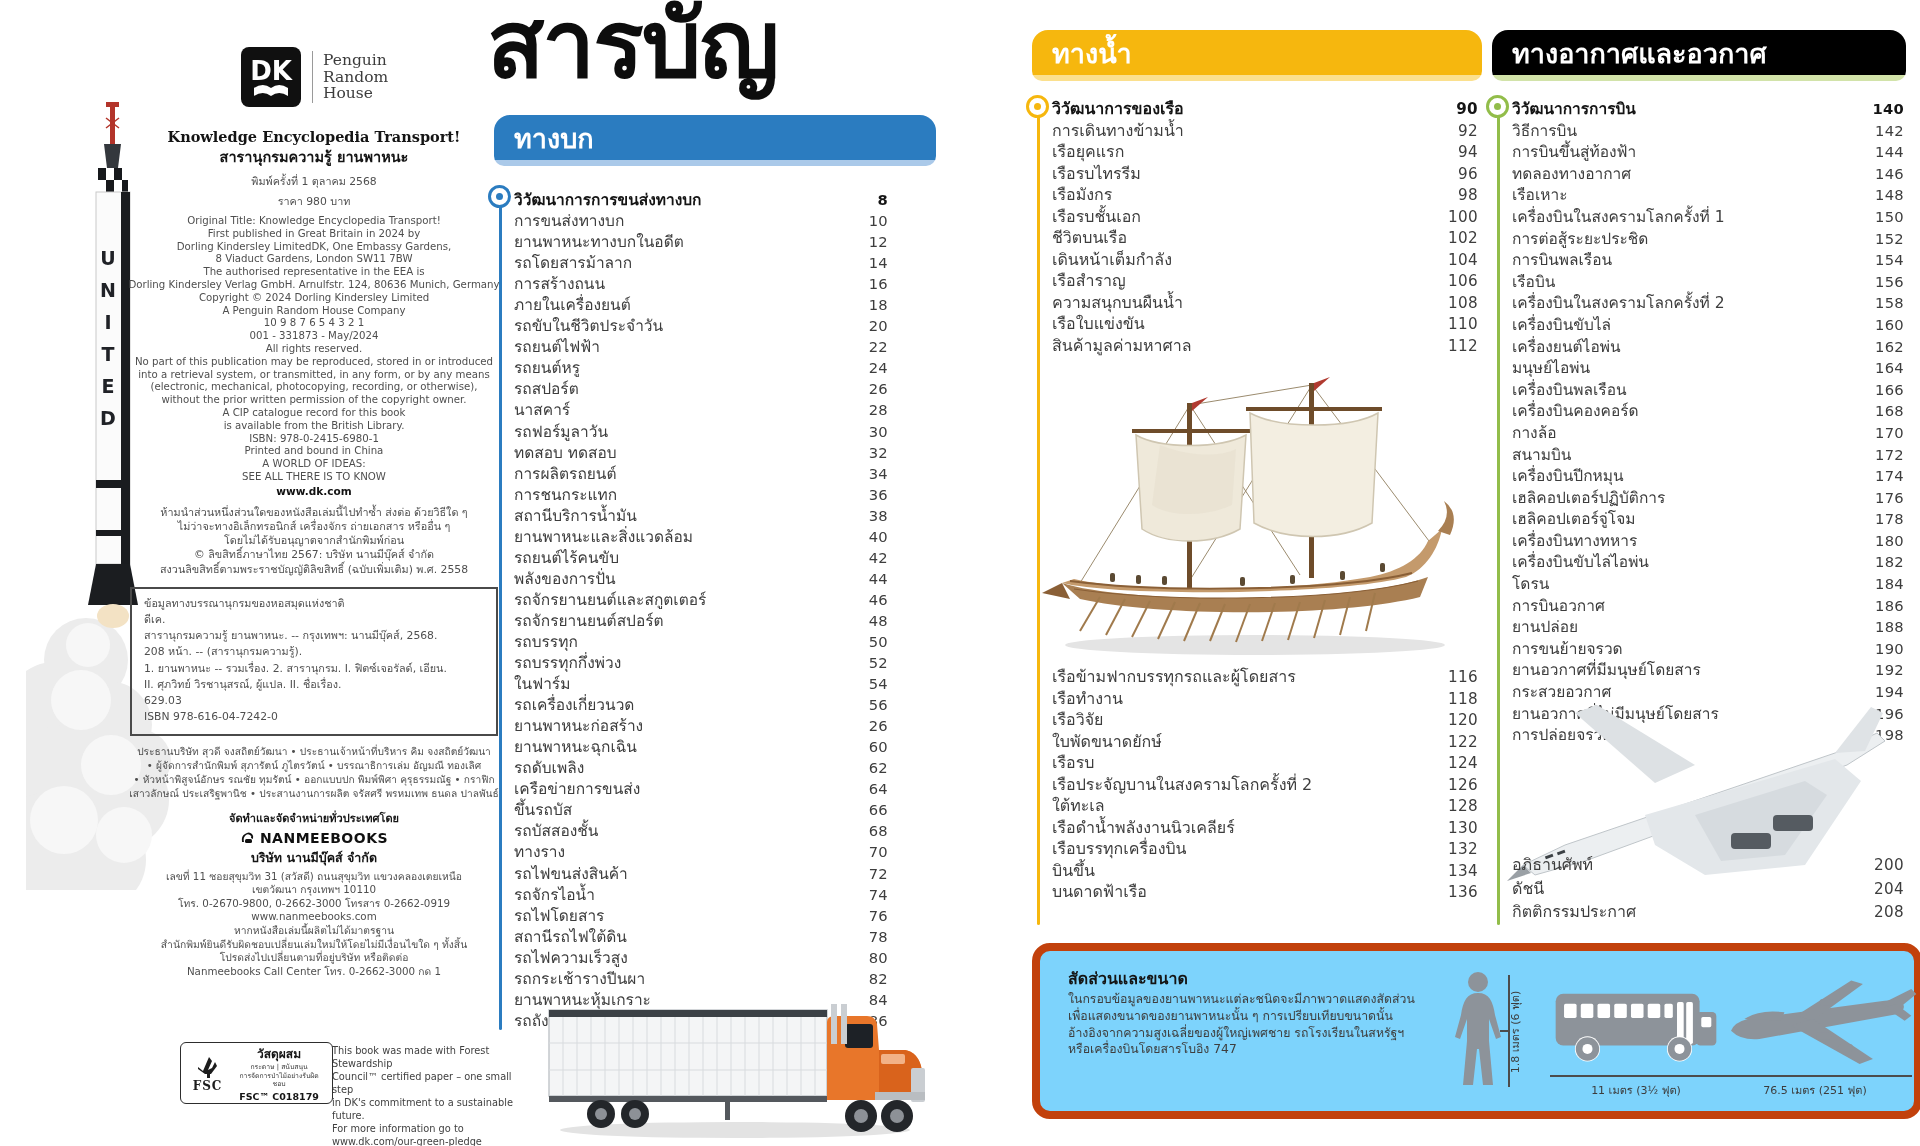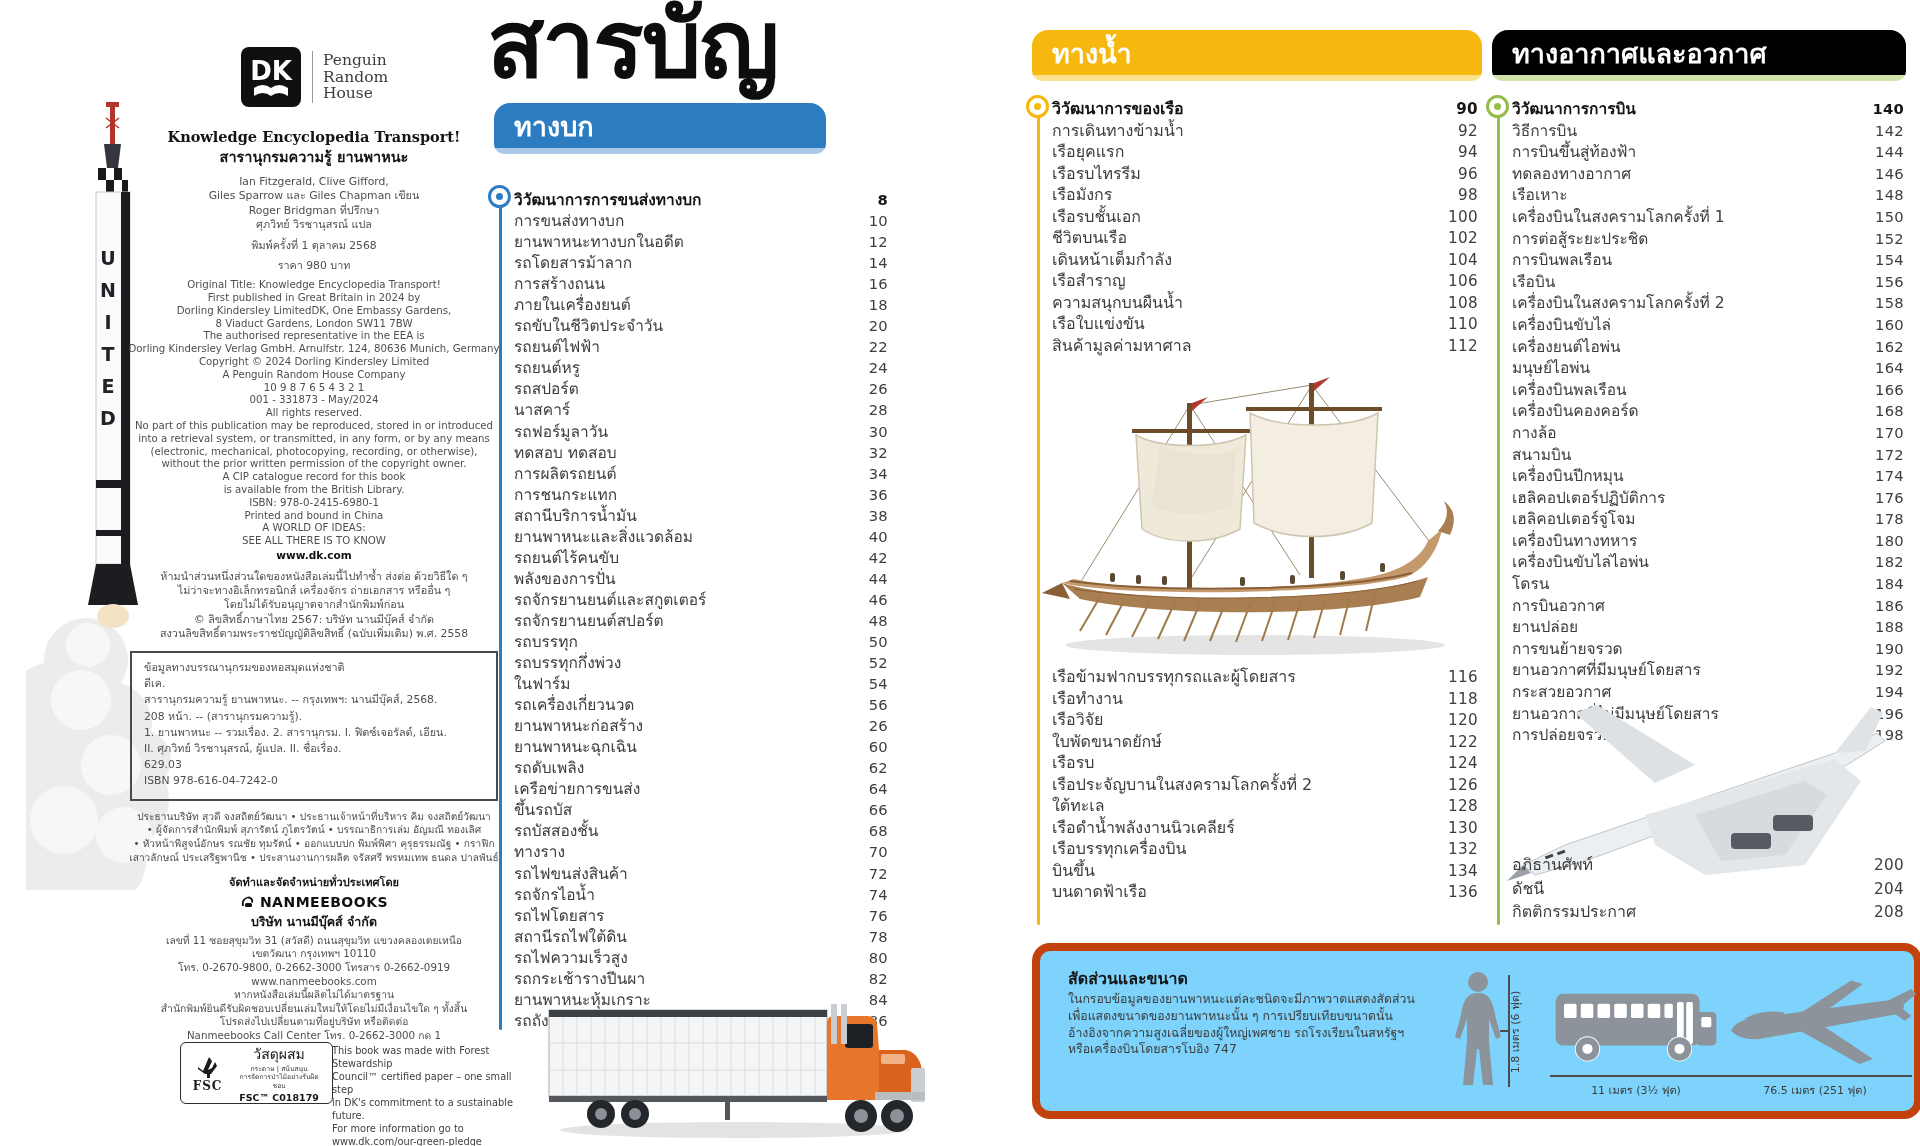--- a/index.html
+++ b/index.html
@@ -51,21 +51,21 @@
   .dist-head{margin-top:8px;font-size:11px;font-weight:700;color:#161616}
   .nmb-line{display:flex;align-items:center;justify-content:center;gap:5px;margin-top:3px}
   .nmb-brand{font-size:14px;font-weight:800;color:#101010;letter-spacing:.5px}
   .nmb-co{font-size:12.5px;font-weight:700;color:#141414;margin:2px 0 2px 0}
   .address div{font-size:10.3px;line-height:13.6px}
 
   .fscbox{border:1.5px solid #2d2d2d;border-radius:6px;display:flex;align-items:center;padding:4px 8px;gap:8px;background:#fff}
   .fsc-left{display:flex;flex-direction:column;align-items:center;width:38px}
   .fsc-word{font-family:"DejaVu Serif","Liberation Serif",serif;font-size:12px;font-weight:700;color:#1c1c1c;letter-spacing:1px}
   .fsc-right{text-align:center}
-  .fsc-t1{font-size:14px;font-weight:400;color:#151515}
+  .fsc-t1{font-size:12px;font-weight:700;color:#151515}
   .fsc-t2{font-size:6.8px;line-height:8.5px;color:#333}
   .fsc-code{font-size:9.5px;font-weight:700;color:#151515;margin-top:2px}
   .fsc-note{font-size:9.8px;line-height:13px;color:#3f3f3f;text-align:left}
 
   
   .size-box{border:8px solid #c2410c;border-radius:18px;background:#7dd3fc}
   .size-title{font-size:16px;font-weight:700;color:#141414}
   .size-body div{font-size:12.3px;line-height:16.8px;color:#3e3e3e}
   .meas-line-h{height:1.6px;background:#4c4c4c}
   .meas-line-v{width:1.6px;background:#4c4c4c}
@@ -141,26 +141,20 @@
     <div class="penguin">
       <div>Penguin</div>
       <div>Random</div>
       <div>House</div>
     </div>
   </div>
 
   <div class="abs info-col" style="left:116px;top:128px;width:396px">
     <div class="t-en">Knowledge Encyclopedia Transport!</div>
     <div class="t-th">สารานุกรมความรู้ ยานพาหนะ</div>
-    <div class="credits">
-        <div>Ian Fitzgerald, Clive Gifford,</div>
-        <div>Giles Sparrow และ Giles Chapman  เขียน</div>
-        <div>Roger Bridgman  ที่ปรึกษา</div>
-        <div>ศุภวิทย์ วิรชานุสรณ์  แปล</div>
-      </div>
     <div class="one-line">พิมพ์ครั้งที่ 1 ตุลาคม 2568</div>
     <div class="one-line">ราคา 980 บาท</div>
     <div class="imprint">
         <div>Original Title: Knowledge Encyclopedia Transport!</div>
         <div>First published in Great Britain in 2024 by</div>
         <div>Dorling Kindersley LimitedDK, One Embassy Gardens,</div>
         <div>8 Viaduct Gardens, London SW11 7BW</div>
         <div>The authorised representative in the EEA is</div>
         <div>Dorling Kindersley Verlag GmbH. Arnulfstr. 124, 80636 Munich, Germany</div>
         <div>Copyright © 2024 Dorling Kindersley Limited</div>
@@ -242,21 +236,21 @@
   <div class="abs fsc-note" style="left:332px;top:1044px;width:200px">
       <div>This book was made with Forest Stewardship</div>
       <div>Council™ certified paper – one small step</div>
       <div>in DK's commitment to a sustainable future.</div>
       <div>For more information go to</div>
       <div>www.dk.com/our-green-pledge</div>
     </div>
 
   <div class="abs contents-title" style="left:487px;top:-4px">สารบัญ</div>
 
-  <div class="abs sec-bar" style="left:494px;top:103px;width:332px">
+  <div class="abs sec-bar" style="left:494px;top:115px;width:442px">
     <div class="bar" style="background:#2b7cc0">ทางบก</div>
     <div class="strip" style="background:#aac9e9"></div>
   </div>
   <div class="abs vline" style="left:499px;top:197px;height:833px;background:#2b7cc0"></div>
   <div class="abs bullet" style="left:488px;top:185px;border-color:#2b7cc0">
     <div class="dot" style="background:#2b7cc0"></div>
   </div>
   <div class="abs land-list" style="left:500px;top:187px;width:388px">
       <div class="toc-row bold">
         <span class="toc-label">วิวัฒนาการการขนส่งทางบก</span>

